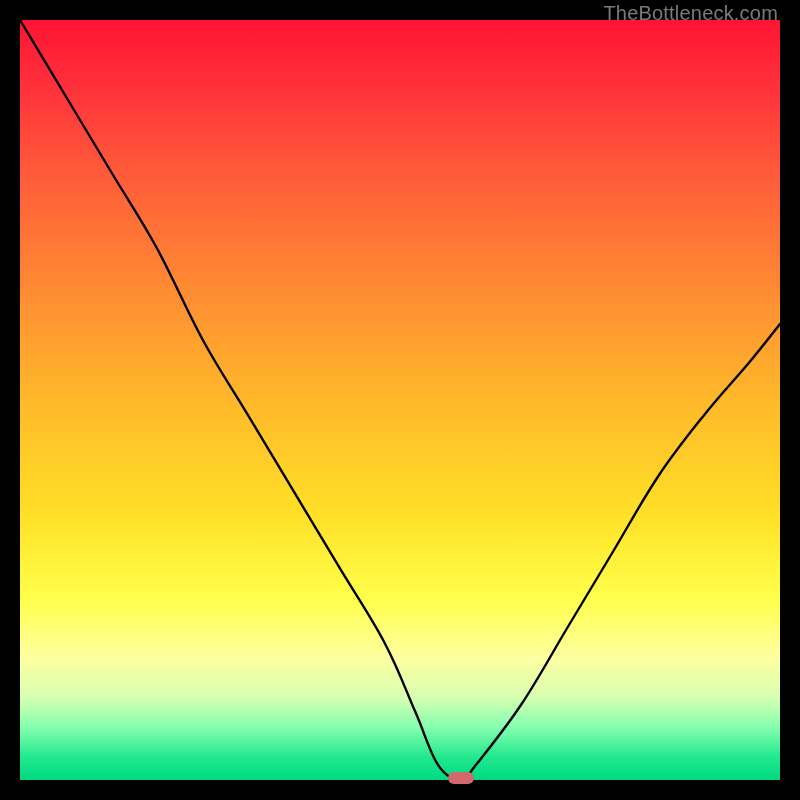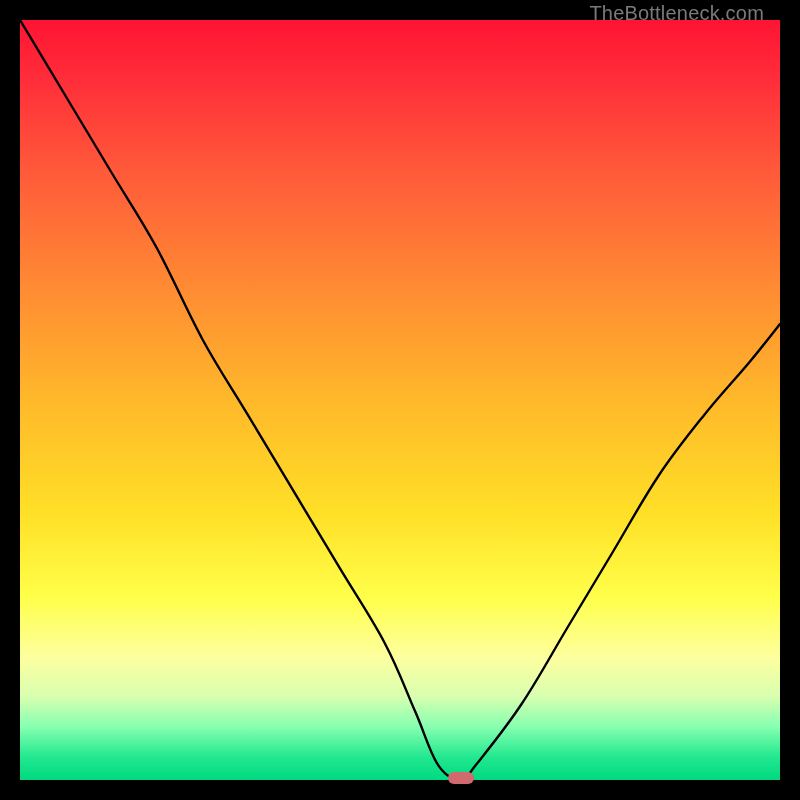--- a/index.html
+++ b/index.html
@@ -38,21 +38,21 @@
       #fdffa0 84%,
       #d8ffb0 89%,
       #86ffb0 93%,
       #22e88f 97%,
       #00d980 100%
     );
   }
   .watermark {
     position: absolute;
     top: 2px;
-    right: 36px;
+    right: 22px;
     color: #7a7a7a;
     font-size: 20px;
     font-weight: 500;
     letter-spacing: 0.2px;
     user-select: none;
   }
   svg.curve {
     position: absolute;
     top: 0;
     left: 0;

